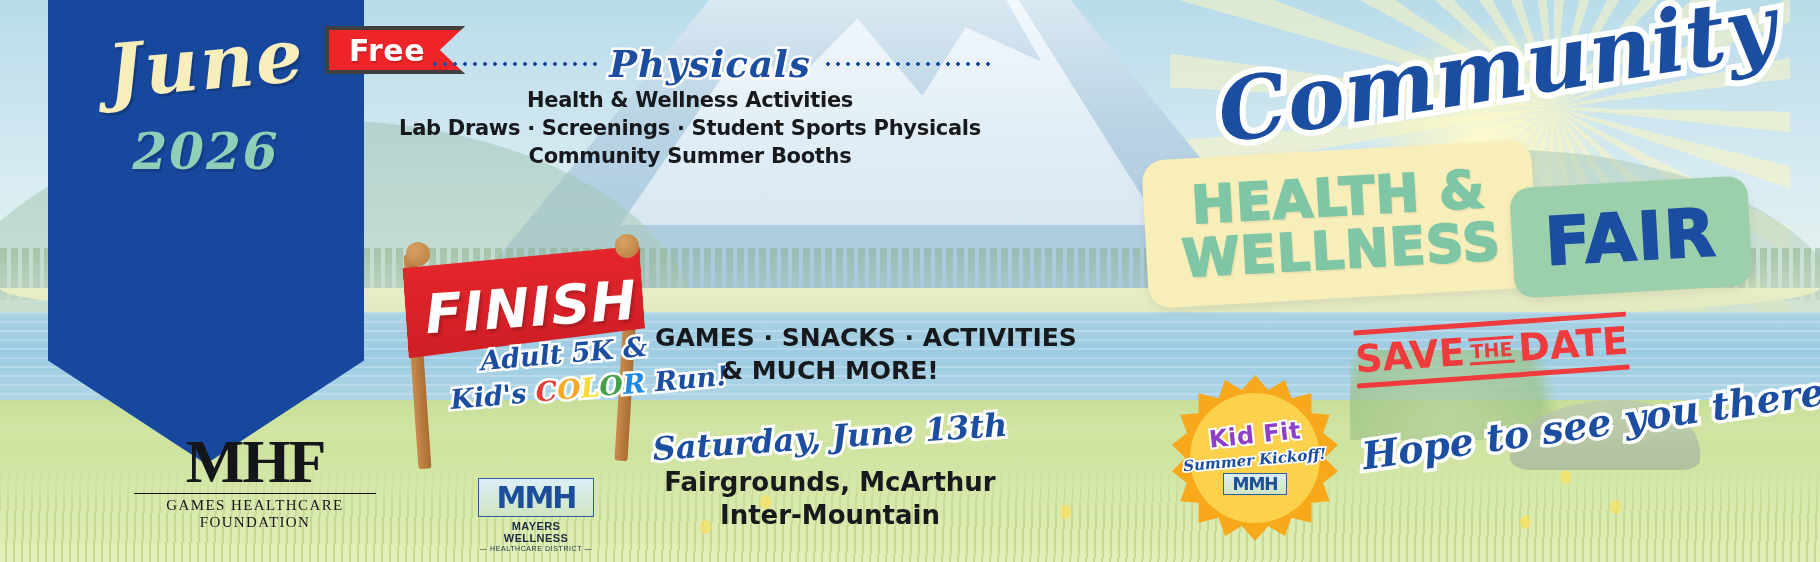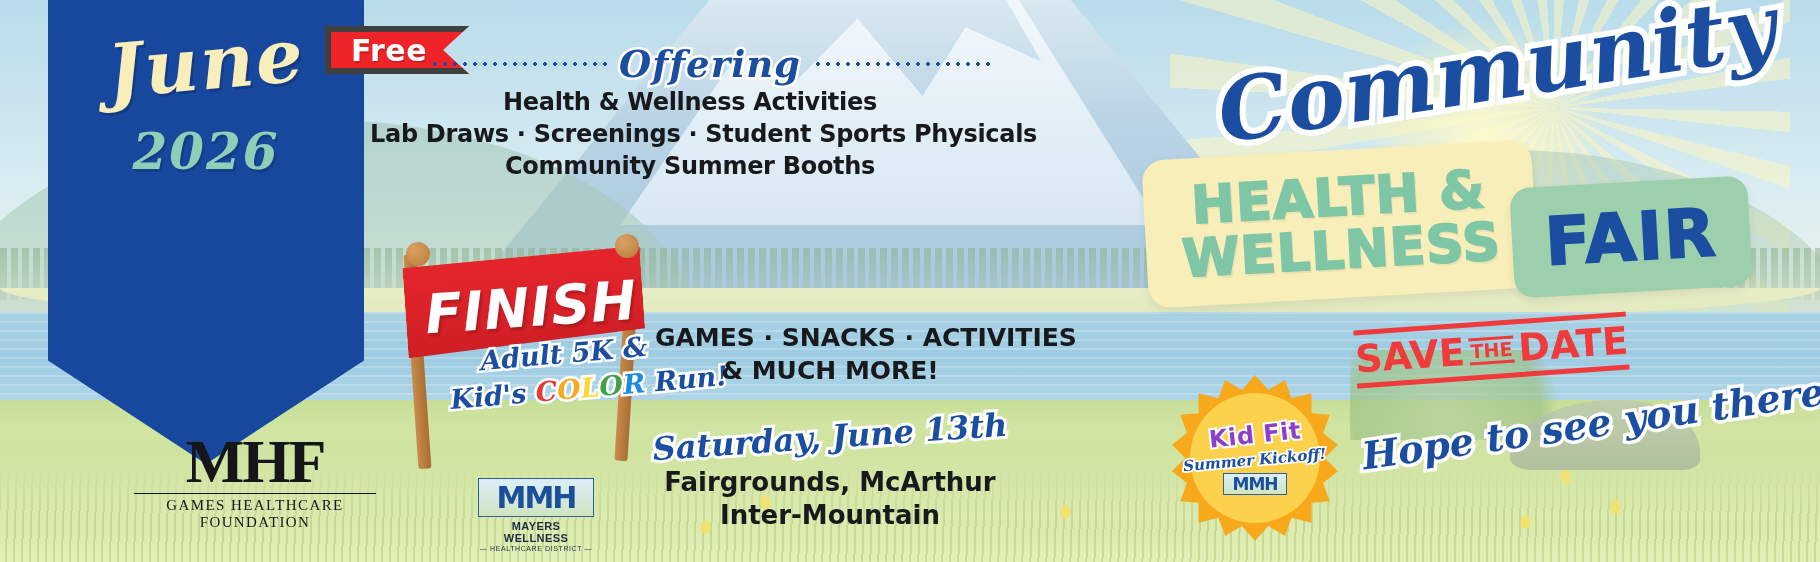--- a/index.html
+++ b/index.html
@@ -156,21 +156,21 @@
   }
 
   
   .free-badge {
     position: absolute; left: 325px; top: 26px; height: 48px; padding: 0 36px 0 20px;
     background: #ee2429; color: #fff;
     display: flex; align-items: center;
     font-family: "DejaVu Sans", sans-serif; font-weight: bold; font-size: 30px;
     letter-spacing: .5px;
     clip-path: polygon(0 0, 100% 0, 82% 50%, 100% 100%, 0 100%);
-    border: 6px solid #404040;
+    border: 4px solid #404040;
     text-shadow: 1px 2px 0 rgba(0,0,0,.15);
   }
 
   
   .offering-row {
     position: absolute; left: 430px; top: 42px; width: 560px;
     display: flex; align-items: center; gap: 12px;
   }
   .dots {
     flex: 1; height: 4px;
@@ -183,21 +183,21 @@
     -webkit-text-stroke: 5px #ffffff; paint-order: stroke fill;
     letter-spacing: 1px;
     white-space: nowrap;
   }
 
   .offering-list {
     position: absolute; left: 370px; top: 86px; width: 640px; text-align: center;
     font-family: "DejaVu Sans", sans-serif; font-weight: bold;
     color: #17191c; line-height: 1.34;
   }
-  .offering-list div { font-size: 24px; letter-spacing: -.3px; white-space: nowrap; }
+  .offering-list div { font-size: 21px; letter-spacing: -.3px; white-space: nowrap; }
 
   
   .finish-wrap { position: absolute; left: 395px; top: 232px; width: 260px; height: 240px; }
   .pole {
     position: absolute; width: 13px; height: 215px;
     background: linear-gradient(90deg,#c98c4b,#a96c33);
     border-radius: 3px;
   }
   .pole-l { left: 16px; top: 22px; transform: rotate(-4deg); }
   .pole-r { left: 226px; top: 14px; transform: rotate(3.5deg); }
@@ -400,21 +400,21 @@
     <div class="mhf-rule"></div>
     <div class="mhf-sub">GAMES HEALTHCARE FOUNDATION</div>
   </div>
 
   <div class="free-badge">
     <span>Free</span>
   </div>
 
   <div class="offering-row">
     <div class="dots"></div>
-    <div class="offering-word">Offering</div>
+    <div class="offering-word">Physicals</div>
     <div class="dots"></div>
   </div>
 
   <div class="offering-list">
     <div>Health &amp; Wellness Activities</div>
     <div>Lab Draws  ·  Screenings  ·  Student Sports Physicals</div>
     <div>Community Summer Booths</div>
   </div>
 
   <div class="finish-wrap">

